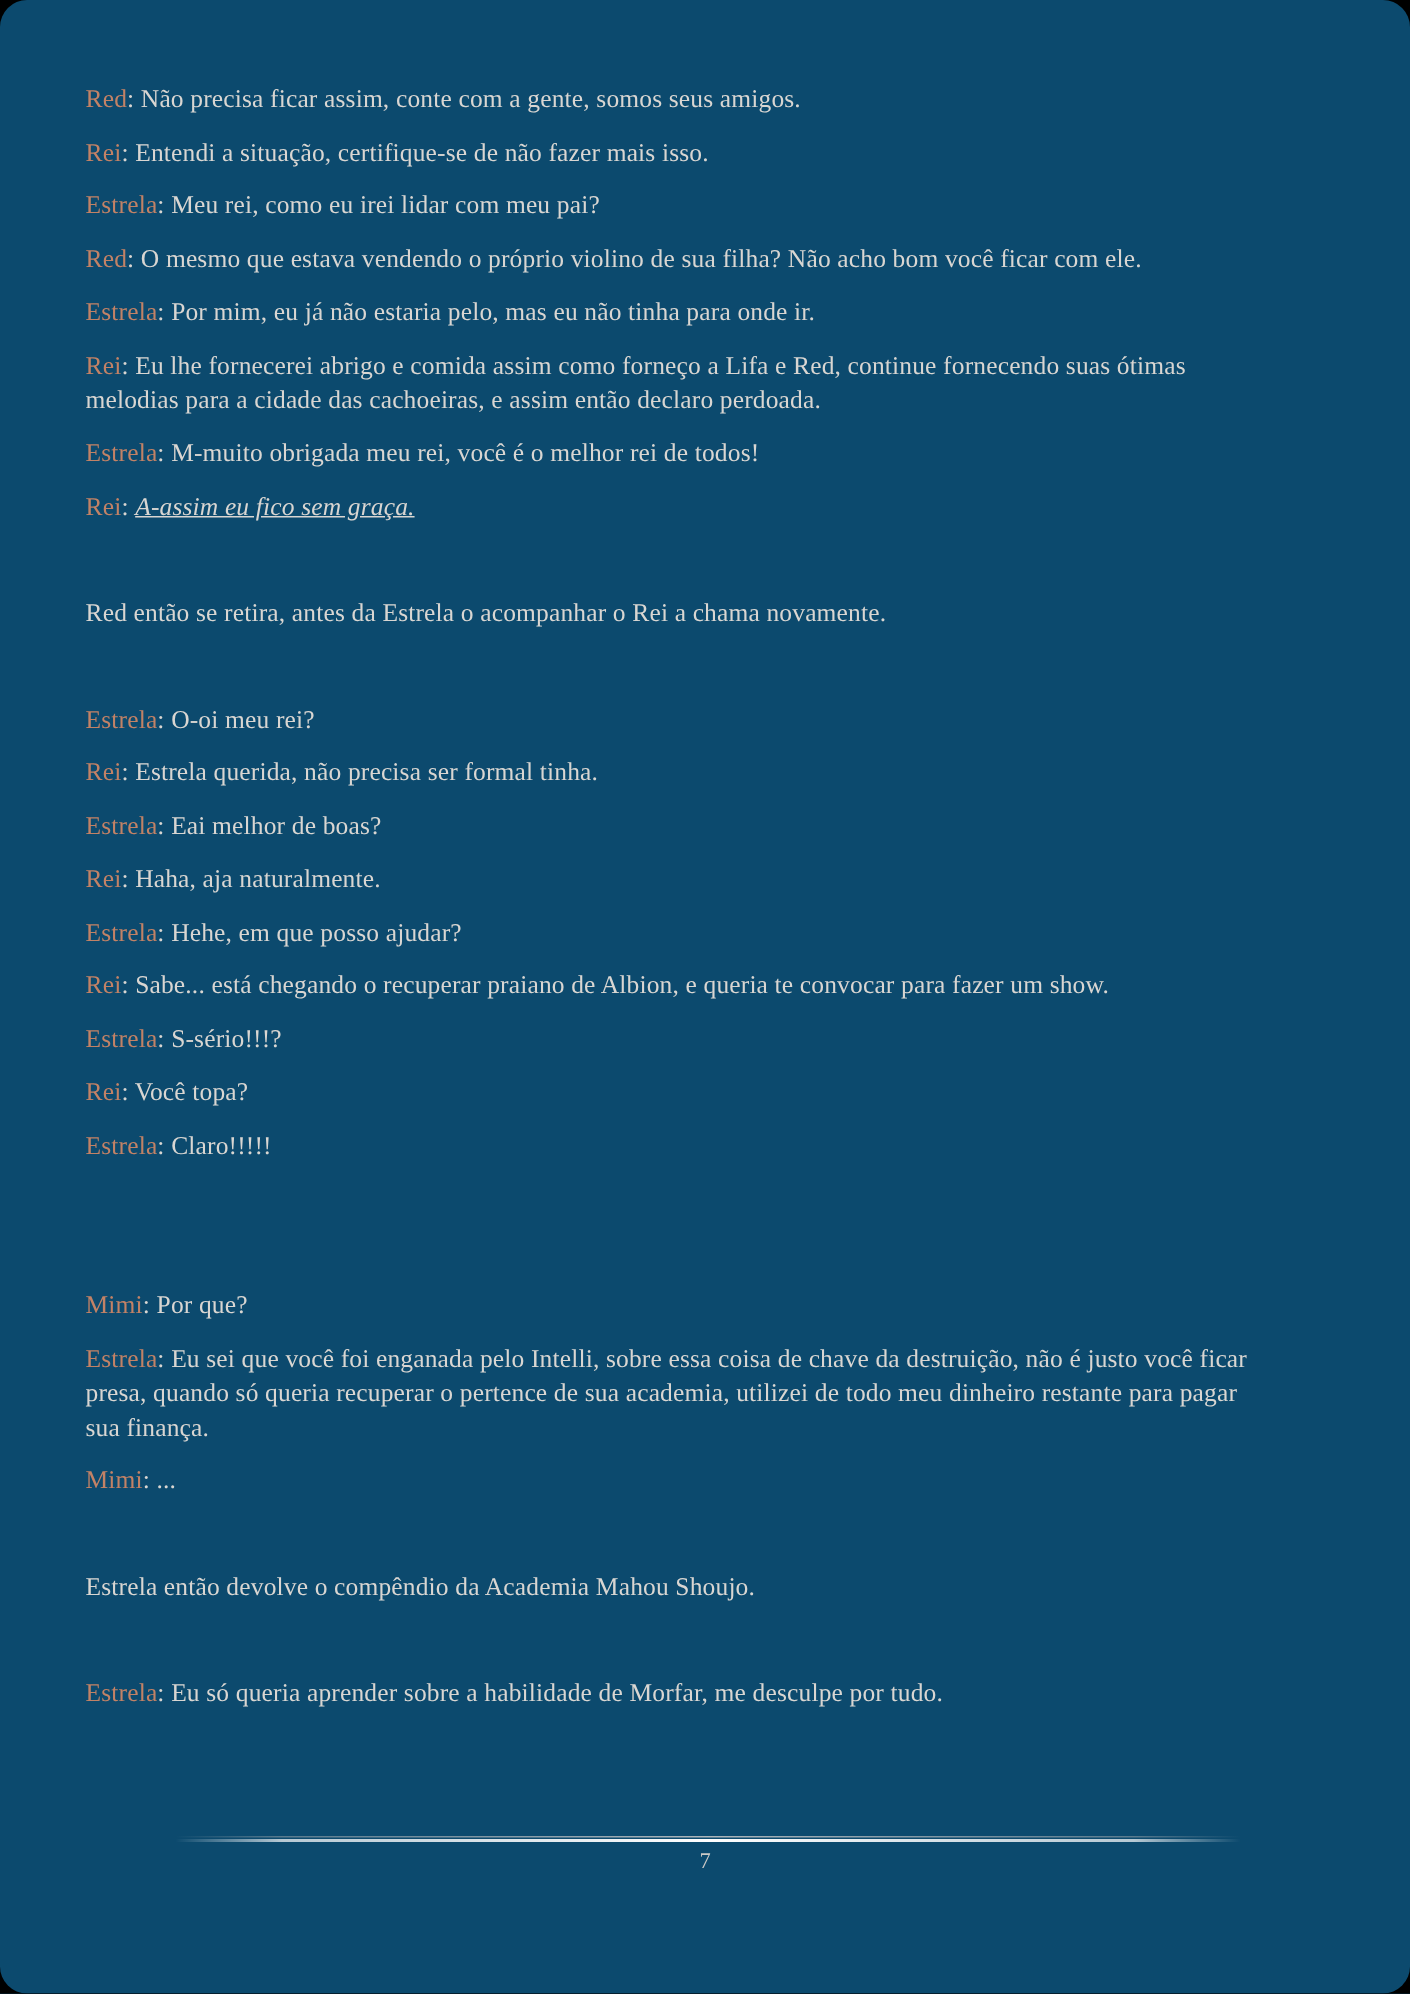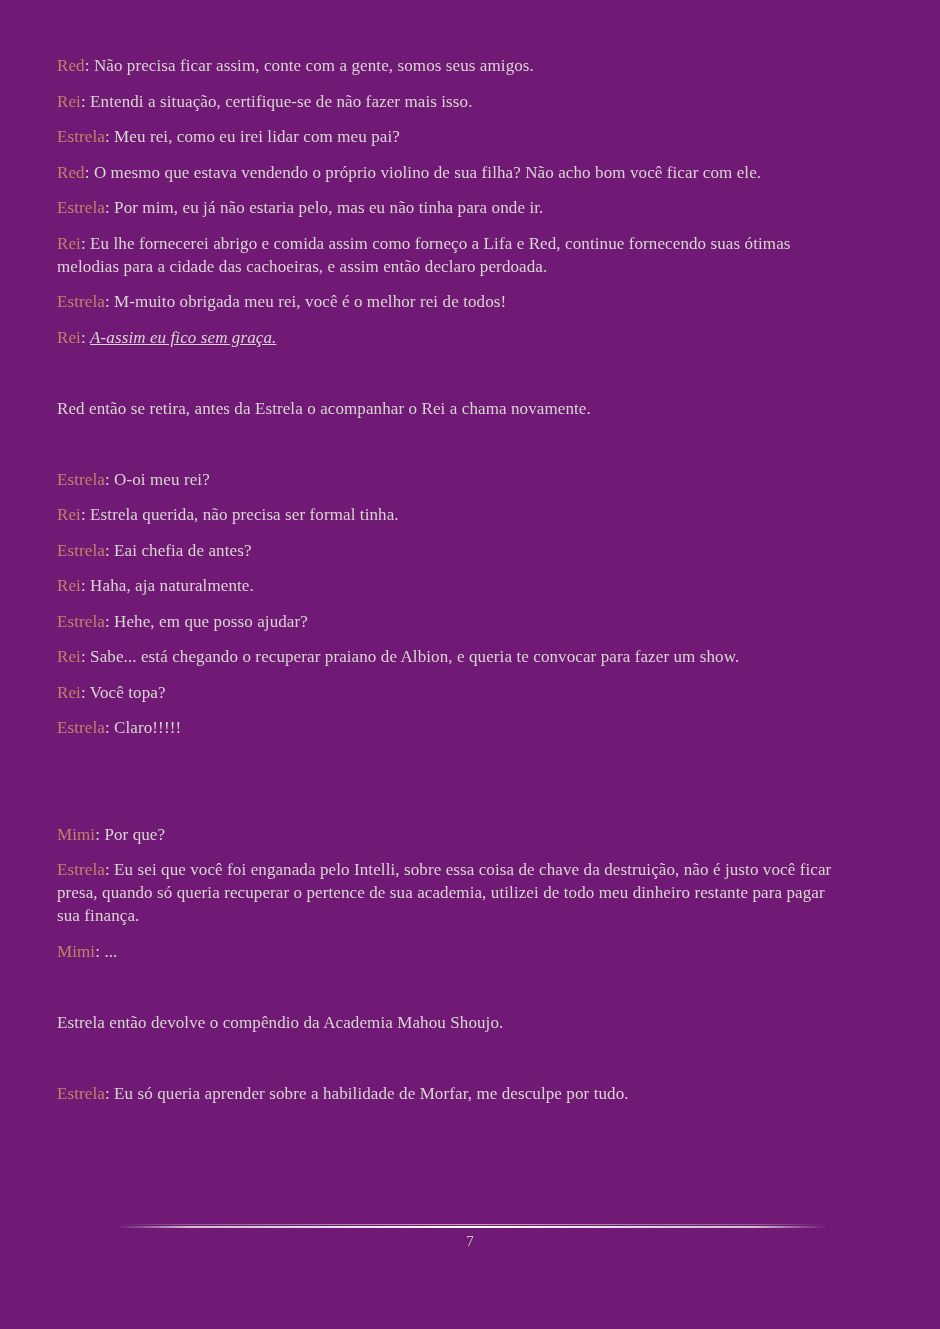--- a/index.html
+++ b/index.html
@@ -4,23 +4,24 @@
 <style>
   html, body {
     margin: 0;
     padding: 0;
     background: #000000;
   }
   .page {
     position: relative;
     width: 940px;
     height: 1329px;
-    background: #701a75;
+    background: #0c4a6e;
     overflow: hidden;
     font-family: "Liberation Serif", "DejaVu Serif", serif;
+    border-radius: 18px;
   }
   .content {
     position: absolute;
     left: 57px;
     top: 54px;
     width: 786px;
   }
   .content p {
     margin: 0 0 12.5px 0;
     font-size: 17px;
@@ -71,24 +72,25 @@
       <p><span class="speaker">Red</span>: <span class="">O mesmo que estava vendendo o próprio violino de sua filha? Não acho bom você ficar com ele.</span></p>
       <p><span class="speaker">Estrela</span>: <span class="">Por mim, eu já não estaria pelo, mas eu não tinha para onde ir.</span></p>
       <p><span class="speaker">Rei</span>: <span class="">Eu lhe fornecerei abrigo e comida assim como forneço a Lifa e Red, continue fornecendo suas ótimas melodias para a cidade das cachoeiras, e assim então declaro perdoada.</span></p>
       <p><span class="speaker">Estrela</span>: <span class="">M-muito obrigada meu rei, você é o melhor rei de todos!</span></p>
       <p><span class="speaker">Rei</span>: <span class="italic">A-assim eu fico sem graça.</span></p>
       <p class="blank">&nbsp;</p>
       <p><span class="">Red então se retira, antes da Estrela o acompanhar o Rei a chama novamente.</span></p>
       <p class="blank">&nbsp;</p>
       <p><span class="speaker">Estrela</span>: <span class="">O-oi meu rei?</span></p>
       <p><span class="speaker">Rei</span>: <span class="">Estrela querida, não precisa ser formal tinha.</span></p>
-      <p><span class="speaker">Estrela</span>: <span class="">Eai chefia de antes?</span></p>
+      <p><span class="speaker">Estrela</span>: <span class="">Eai melhor de boas?</span></p>
       <p><span class="speaker">Rei</span>: <span class="">Haha, aja naturalmente.</span></p>
       <p><span class="speaker">Estrela</span>: <span class="">Hehe, em que posso ajudar?</span></p>
       <p><span class="speaker">Rei</span>: <span class="">Sabe... está chegando o recuperar praiano de Albion, e queria te convocar para fazer um show.</span></p>
+      <p><span class="speaker">Estrela</span>: <span class="">S-sério!!!?</span></p>
       <p><span class="speaker">Rei</span>: <span class="">Você topa?</span></p>
       <p><span class="speaker">Estrela</span>: <span class="">Claro!!!!!</span></p>
       <p class="blank">&nbsp;</p>
       <p class="blank">&nbsp;</p>
       <p><span class="speaker">Mimi</span>: <span class="">Por que?</span></p>
       <p><span class="speaker">Estrela</span>: <span class="">Eu sei que você foi enganada pelo Intelli, sobre essa coisa de chave da destruição, não é justo você ficar presa, quando só queria recuperar o pertence de sua academia, utilizei de todo meu dinheiro restante para pagar sua finança.</span></p>
       <p><span class="speaker">Mimi</span>: <span class="">...</span></p>
       <p class="blank">&nbsp;</p>
       <p><span class="">Estrela então devolve o compêndio da Academia Mahou Shoujo.</span></p>
       <p class="blank">&nbsp;</p>

